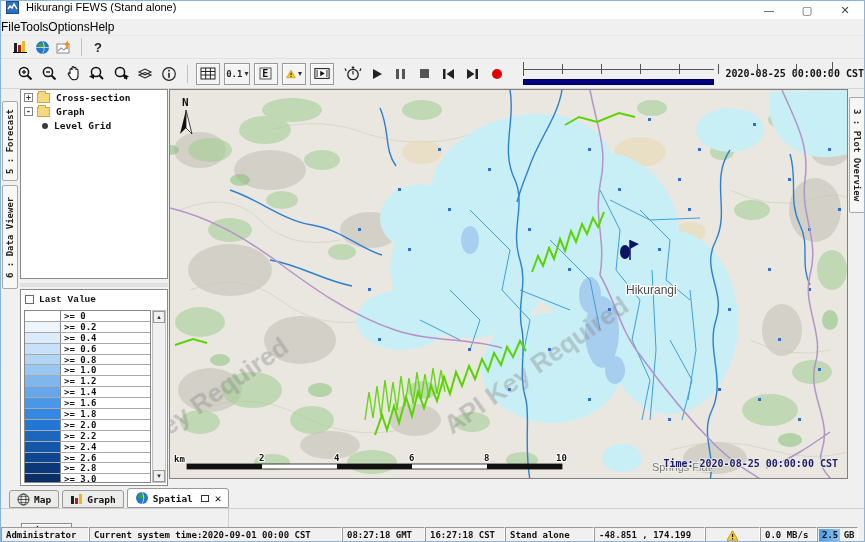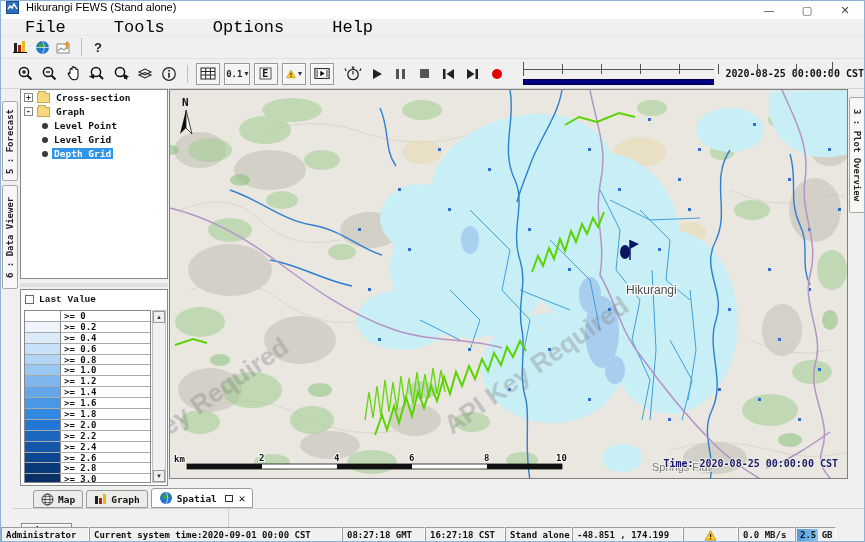--- a/index.html
+++ b/index.html
@@ -12,21 +12,21 @@
   }
   
   .titlebar { position:absolute; top:0; left:0; right:0; height:18px; background:#ffffff; display:flex; align-items:flex-start; }
   .app-icon { width:13px; height:13px; margin-left:5px; background:#2f6fc0; border:1px solid #1a4a8a; position:relative; }
   .app-icon svg { position:absolute; top:0; left:0; }
   .title-text { font-size:11px; color:#000; margin-left:7px; }
   .win-controls { position:absolute; right:0; top:0; height:18px; display:flex; }
   .win-btn { width:38px; height:18px; display:flex; align-items:center; justify-content:center; font-size:11px; color:#444; font-family:"DejaVu Sans", sans-serif; }
   
   .menubar { position:absolute; top:18px; left:0; right:0; height:17px; background:#f0f0f0; display:flex; align-items:center; border-bottom:1px solid #e6e6e6; }
-  .menu-item { font-size:17px; color:#000; padding:0 24px;font-family:Liberation Mono, monospace; }
+  .menu-item { font-size:12px; color:#000; padding:0 0; }
   
   .toolbar1 { position:absolute; top:35px; left:0; right:0; height:22px; background:#f0f0f0; display:flex; align-items:center; }
   .toolbar2 { position:absolute; top:57px; left:0; right:0; height:31px; background:#f0f0f0; border-top:1px solid #e0e0e0; border-bottom:1px solid #d6d6d6; display:flex; align-items:center; }
   .tbtn { height:22px; min-width:24px; display:flex; align-items:center; justify-content:center; }
   .tbtn.small { height:18px; min-width:22px; }
   .tsep { width:1px; height:18px; background:#c0c0c0; margin:0 6px; }
   .raised { border:1px solid #9a9a9a; background:#f4f4f4; box-shadow:inset 1px 1px 0 #ffffff; margin:0 2px; padding:0 3px; }
   .help-q { font-size:13px; font-weight:bold; color:#222; padding:0 6px; }
   .dd-arrow { font-size:8px; color:#333; margin-left:2px; }
   .interval-label { font-size:9px; font-weight:bold; color:#222; font-family:"DejaVu Sans Mono", monospace; }
@@ -67,21 +67,21 @@
   .legend-title { font-family:Liberation Mono, monospace; font-size:9.5px; font-weight:bold; margin-left:5px; color:#111; }
   .legend-table { position:absolute; left:3px; top:20px; right:16px; bottom:2px; border:1px solid #888; overflow:hidden; }
   .leg-row { display:flex; height:10.9px; border-bottom:1px solid #aaa; }
   .leg-swatch { width:36px; border-right:1px solid #888; }
   .leg-label { flex:1; font-family:"DejaVu Sans Mono", monospace; font-size:9px; font-weight:bold; color:#111; padding-left:3px; line-height:10px; background:#fff; }
   .legend-scroll { position:absolute; top:20px; right:1px; bottom:2px; width:14px; background:#f0f0f0; border:1px solid #c0c0c0; }
   .scroll-btn { position:absolute; left:0; width:12px; height:12px; background:#f0f0f0; border:1px solid #9a9a9a; font-size:6px; text-align:center; line-height:11px; color:#333; }
   
   .map-area { position:absolute; left:168px; top:0; width:679px; height:390px; border:1px solid #808080; background:#e9e7e0; overflow:hidden; }
   
-  .bottom-tabs { position:absolute; top:486px; left:12px; right:0; height:22px; background:#f0f0f0; display:flex; align-items:flex-end; padding-left:20px; border-bottom:1px solid #d0d0d0; }
+  .bottom-tabs { position:absolute; top:486px; left:0; right:0; height:22px; background:#f0f0f0; display:flex; align-items:flex-end; padding-left:8px; border-bottom:1px solid #d0d0d0; }
   .btab { display:flex; align-items:center; gap:4px; height:18px; padding:0 7px; border:1px solid #9a9a9a; border-radius:3px 3px 0 0; background:#ececea; font-family:"DejaVu Sans Mono", monospace; font-size:9.5px; font-weight:bold; color:#111; margin-right:3px; }
   .btab.active { background:#ffffff; height:20px; }
   .btab .mini-close { font-size:11px; font-weight:bold; margin-left:2px; }
   .btab .mini-max { width:8px; height:7px; border:1.5px solid #333; margin-left:4px; }
   .logs-row { position:absolute; top:508px; left:0; right:0; height:18px; background:#f0f0f0; }
   .logs-btn { position:absolute; left:20px; top:1px; width:51px; height:15px; background:#f0f0f0; border:1px solid #8a8a8a; box-shadow:inset 1px 1px 0 #fff; font-family:"DejaVu Sans Mono", monospace; font-size:9px; font-weight:bold; text-align:center; line-height:13px; color:#111;margin-top:13px; }
   .logs-divider { position:absolute; left:227px; top:0; width:1px; height:18px; background:#d0d0d0; }
   .statusbar { position:absolute; top:526px; left:0; height:16px; width:865px; display:flex; background:#f0f0f0; }
   .scell { height:16px; border:1px solid; border-color:#9a9a9a #ffffff #ffffff #9a9a9a; font-family:"DejaVu Sans Mono", monospace; font-size:9px; font-weight:bold; color:#111; display:flex; align-items:center; padding:0 4px; white-space:nowrap; overflow:hidden; position:relative; }
   .scell .txt { position:relative; z-index:2; }
@@ -297,29 +297,21 @@
           <div class="folder"></div>
           <span class="tree-label">Cross-section</span>
         </div>
         <div class="tree-row">
           <div class="expander">-</div>
           <div class="folder"></div>
           <span class="tree-label">Graph</span>
         </div>
         <div class="tree-row">
           <div class="bullet"></div>
-          <span class="tree-label">Level Point</span>
-        </div>
-        <div class="tree-row">
-          <div class="bullet"></div>
           <span class="tree-label">Level Grid</span>
-        </div>
-        <div class="tree-row">
-          <div class="bullet"></div>
-          <span class="tree-label selected">Depth Grid</span>
         </div>
       </div>
       <div class="splitter"></div>
       <div class="legend-panel">
         <div class="legend-header">
           <div class="checkbox"></div>
           <span class="legend-title">Last Value</span>
         </div>
         <div class="legend-table">
             <div class="leg-row">
@@ -654,21 +646,21 @@
       </div>
     <div class="scell" style="width:253px">
         <span class="txt">Current system time:2020-09-01 00:00 CST</span>
       </div>
     <div class="scell" style="width:83px">
         <span class="txt">08:27:18 GMT</span>
       </div>
     <div class="scell" style="width:80px">
         <span class="txt">16:27:18 CST</span>
       </div>
-    <div class="scell" style="width:67px">
+    <div class="scell" style="width:89px">
         <span class="txt">Stand alone</span>
       </div>
     <div class="scell" style="width:111px">
         <span class="txt">-48.851 , 174.199</span>
       </div>
     <div class="scell" style="width:55px; justify-content:center">
       <svg class="warn-mini" viewBox="0 0 16 14">
           <path d="M8,1 L15,13 L1,13 Z" fill="#ffd020" stroke="#b88a00"></path>
           <rect x="7.3" y="5" width="1.6" height="4" fill="#111"></rect>
           <rect x="7.3" y="10.3" width="1.6" height="1.6" fill="#111"></rect>

